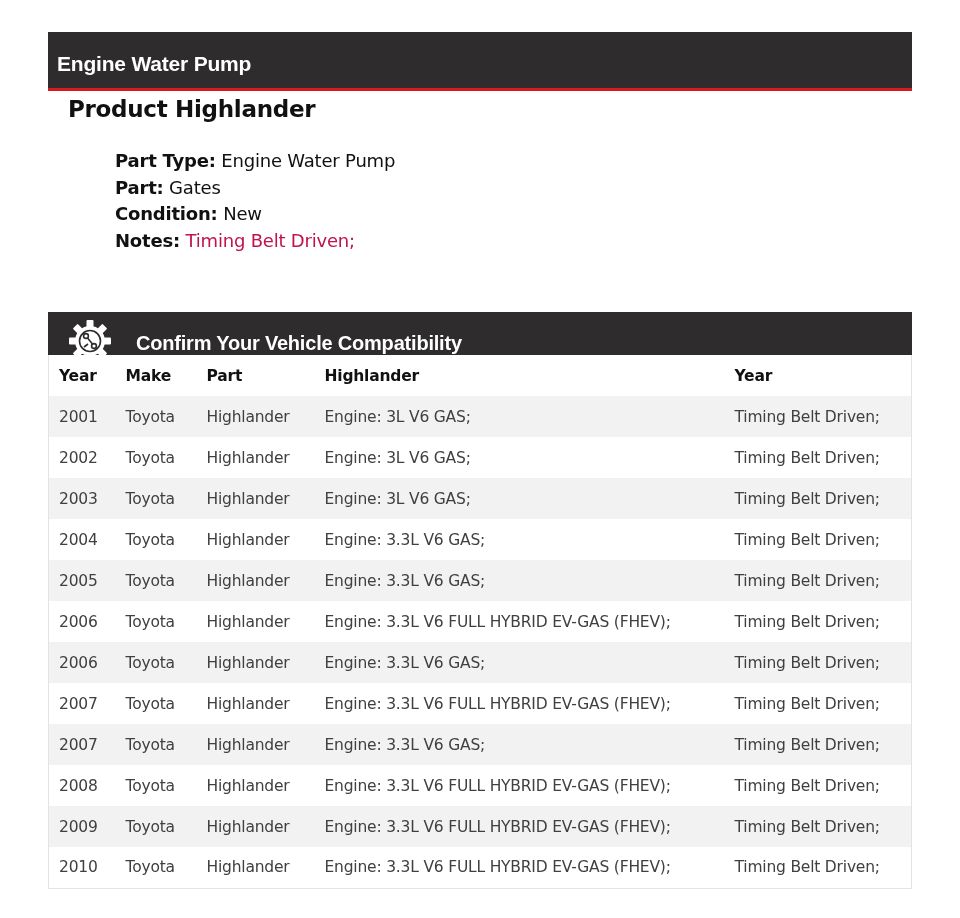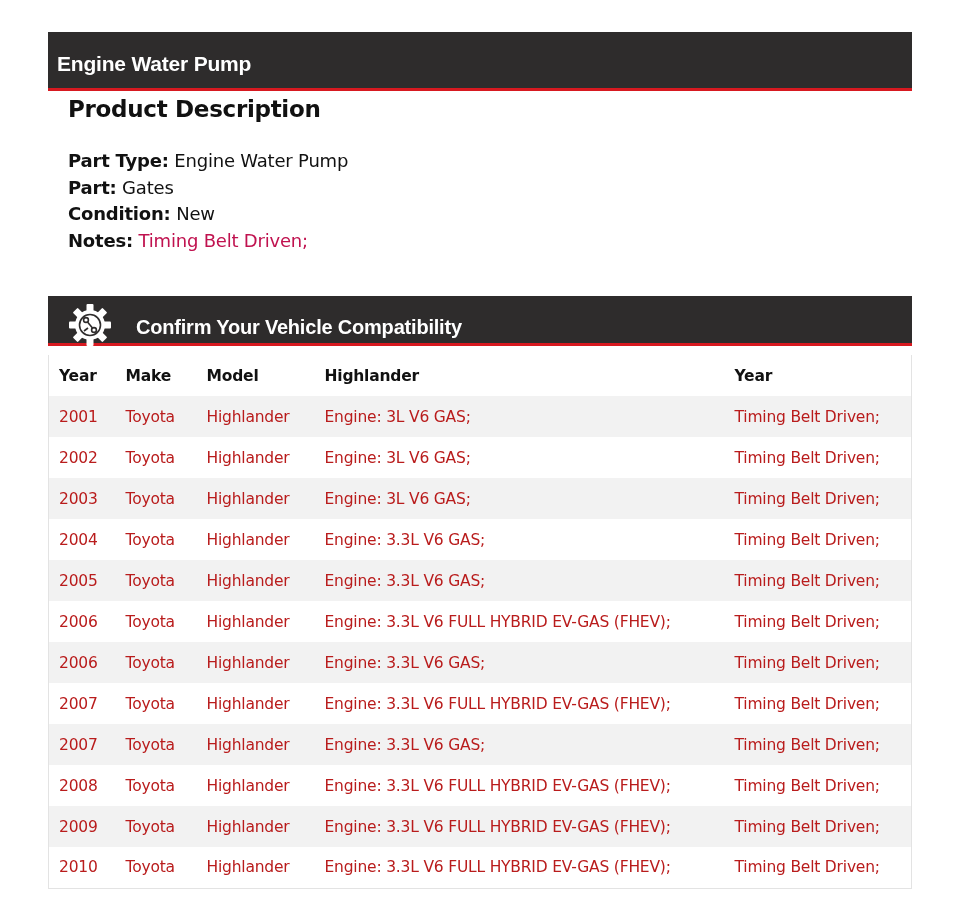--- a/index.html
+++ b/index.html
@@ -12,46 +12,46 @@
     position: absolute; left: 48px; width: 864px;
     background: #2e2c2c; border-bottom: 3px solid #d71920;
     color: #fff; font-family: "Liberation Sans", sans-serif; font-weight: bold;
   }
   .banner-title { top: 32px; height: 59px; }
   .banner-title span {
     position: absolute; left: 9px; top: 20px; font-size: 21px; letter-spacing: -0.2px;
   }
   .desc { position: absolute; left: 68px; top: 96px; }
   .desc h2 { font-size: 23px; font-weight: bold; margin-bottom: 26px; letter-spacing: -0.3px; }
-  .desc .row { font-size: 18px; line-height: 26.5px; letter-spacing: -0.2px; }
+  .desc .row { font-size: 18px; line-height: 26.5px; letter-spacing: -0.2px; margin-left: 47px; }
   .desc .row b { font-weight: bold; }
   .desc .note { color: #c0124f; }
-  .banner-compat { top: 296px; height: 50px; }
+  .banner-compat { top: 312px; height: 50px; }
   .banner-compat .gear { position: absolute; left: 20px; top: 7px; width: 44px; height: 44px; }
   .banner-compat span { position: absolute; left: 88px; top: 20px; font-size: 20px; letter-spacing: -0.2px; }
   table {
     position: absolute; left: 48px; top: 355px; width: 864px;
     border-collapse: collapse; border: 1px solid #e3e3e3; border-top: none;
     font-size: 15.5px; letter-spacing: -0.2px;
   }
   th { text-align: left; font-weight: bold; height: 41px; padding-left: 10px; background: #fff; }
-  td { height: 41px; padding-left: 10px; color: #b91c1c; }
+  td { height: 41px; padding-left: 10px; color: #404040; }
   tbody tr:nth-child(odd) { background: #f2f2f2; }
   tbody tr:nth-child(even) { background: #ffffff; }
   .c-year { width: 67px; } .c-make { width: 81px; } .c-model { width: 118px; } .c-app { width: 410px; }
 </style>
 </head>
 <body>
 
 <div class="banner banner-title">
   <span>Engine Water Pump</span>
 </div>
 
 <div class="desc">
-  <h2>Product Description</h2>
+  <h2>Product Highlander</h2>
   <div class="row"><b>Part Type:</b> <span>Engine Water Pump</span></div>
   <div class="row"><b>Part:</b> <span>Gates</span></div>
   <div class="row"><b>Condition:</b> <span>New</span></div>
   <div class="row"><b>Notes:</b> <span class="note">Timing Belt Driven;</span></div>
 </div>
 
 <div class="banner banner-compat">
   <svg class="gear" viewBox="0 0 44 44">
     <g fill="#fff">
       <circle cx="22" cy="22" r="15"></circle>
@@ -73,21 +73,21 @@
     </g>
   </svg>
   <span>Confirm Your Vehicle Compatibility</span>
 </div>
 
 <table>
   <thead>
     <tr>
       <th class="c-year">Year</th>
       <th class="c-make">Make</th>
-      <th class="c-model">Model</th>
+      <th class="c-model">Part</th>
       <th class="c-app">Highlander</th>
       <th>Year</th>
     </tr>
   </thead>
   <tbody id="rows">
       <tr>
         <td>2001</td>
         <td>Toyota</td>
         <td>Highlander</td>
         <td>Engine: 3L V6 GAS;</td>

